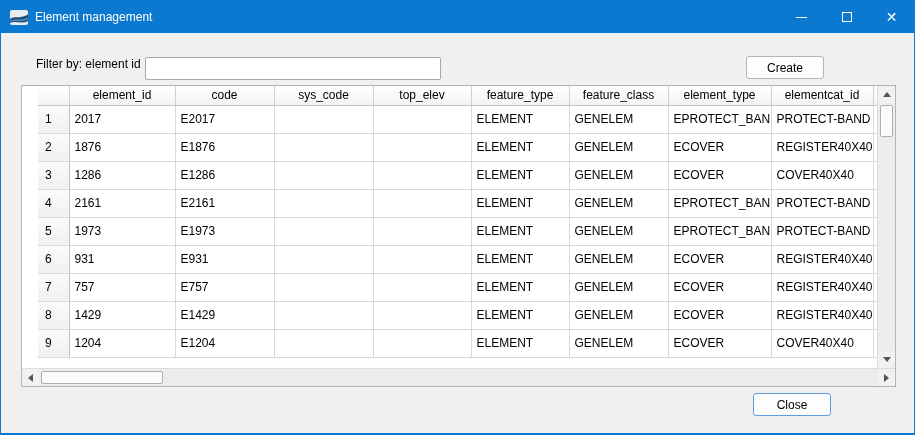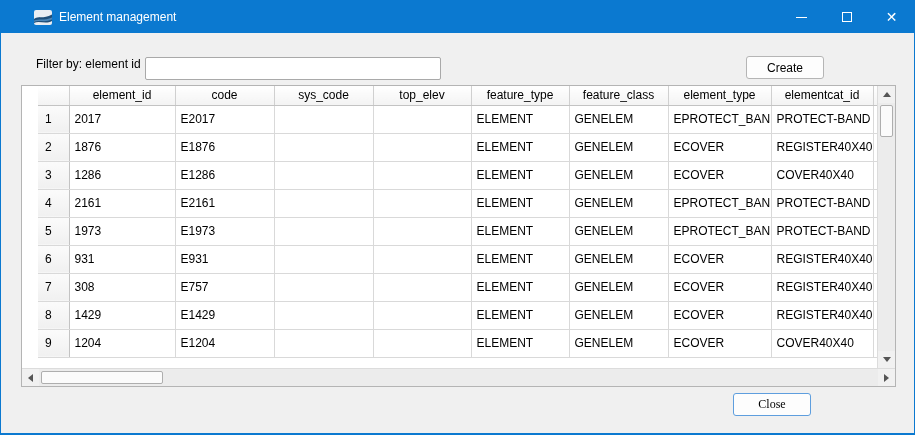--- a/index.html
+++ b/index.html
@@ -13,21 +13,21 @@
     position: relative;
     width: 915px; height: 435px;
     background: #f0f0f0;
     border: 1px solid #0b79d0;
     border-bottom-width: 2px;
   }
   
   .titlebar {
     position: absolute; left: 0; top: 0; right: 0; height: 32px;
     background: #0b79d0;
-    display: flex; align-items: center; padding-left: 24px;
+    display: flex; align-items: center;
   }
   .app-icon { margin-left: 9px; width: 18px; height: 15px; display: inline-block; }
   .title-text {
     color: #ffffff; font-size: 12px; margin-left: 7px;
     white-space: nowrap;
   }
   .win-controls {
     position: absolute; right: 0; top: 0; height: 32px;
     display: flex;
   }
@@ -137,21 +137,21 @@
   }
   
   .footer-btn {
     position: absolute; width: 78px; height: 23px; top: 392px;
     background: #fdfdfd;
     border: 1px solid #b5b5b5; border-radius: 3px;
     font-size: 12px; color: #000000; text-align: center;
     font-family: "Liberation Sans", "DejaVu Sans", sans-serif;
     cursor: default;
   }
-  .btn-close { left: 732px; border-color: #5e9ede; font-family: Liberation Serif, serif; }
+  .btn-close { left: 752px; border-color: #5e9ede; }
   .btn-help  { left: 814px; }
 </style>
 </head>
 <body>
 
 <div class="window">
 
   <div class="titlebar">
     <span class="app-icon">
       <svg width="18" height="15" viewBox="0 0 18 15">
@@ -277,21 +277,21 @@
               <td></td>
               <td></td>
               <td>ELEMENT</td>
               <td>GENELEM</td>
               <td>ECOVER</td>
               <td>REGISTER40X40</td>
               <td>1</td>
             </tr>
             <tr>
               <th>7</th>
-              <td>308</td>
+              <td>757</td>
               <td>E757</td>
               <td></td>
               <td></td>
               <td>ELEMENT</td>
               <td>GENELEM</td>
               <td>ECOVER</td>
               <td>REGISTER40X40</td>
               <td>1</td>
             </tr>
             <tr>

